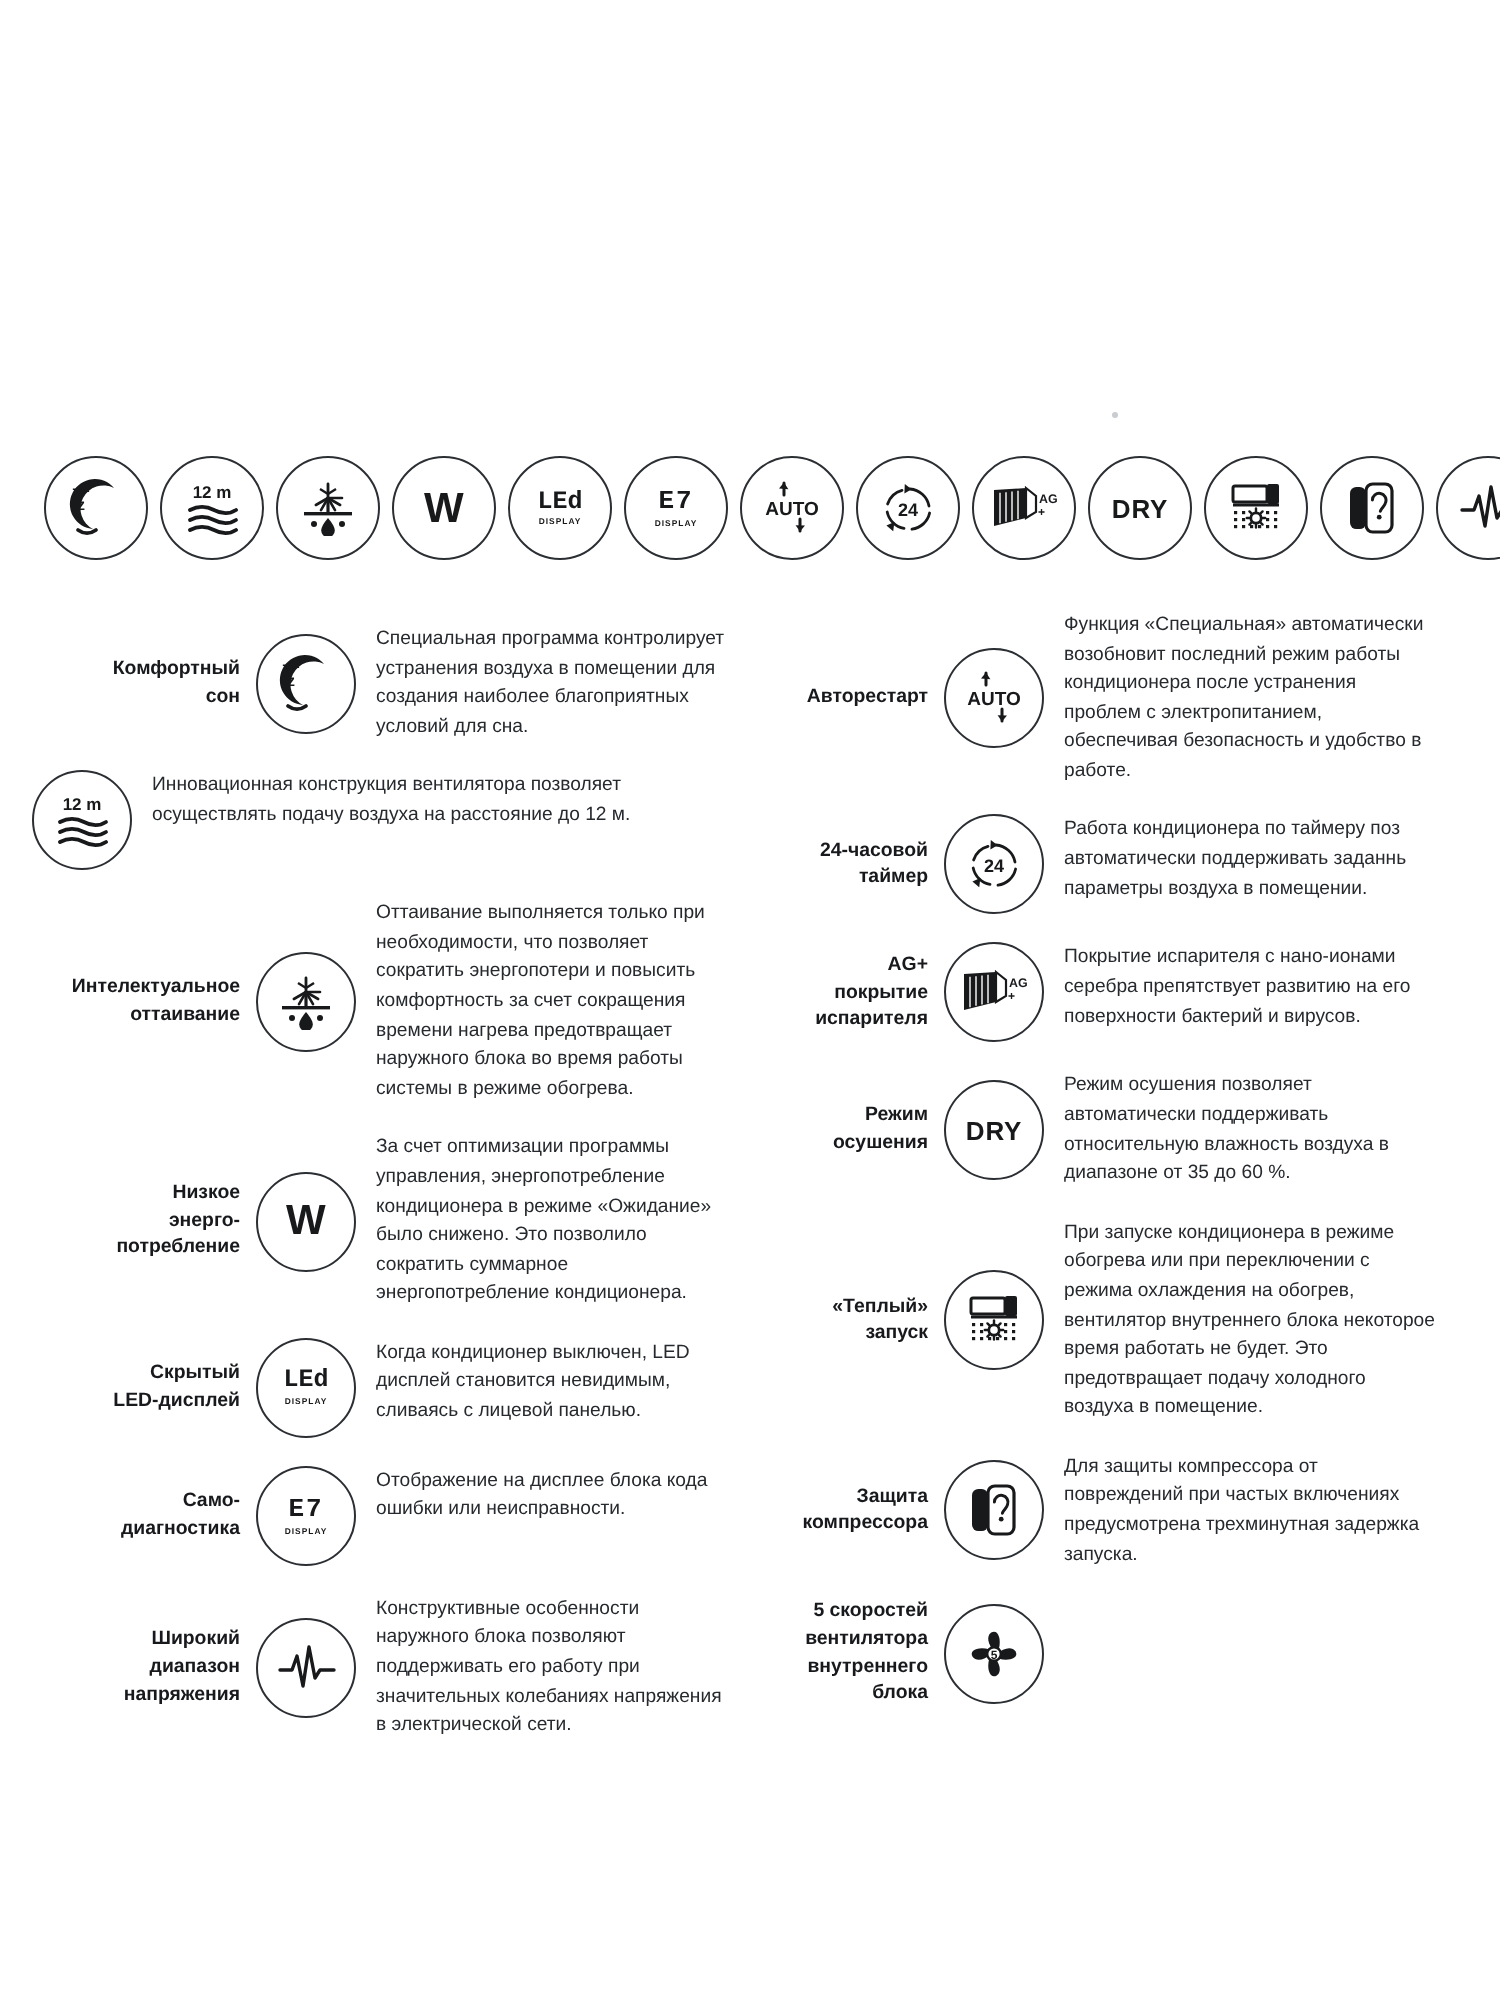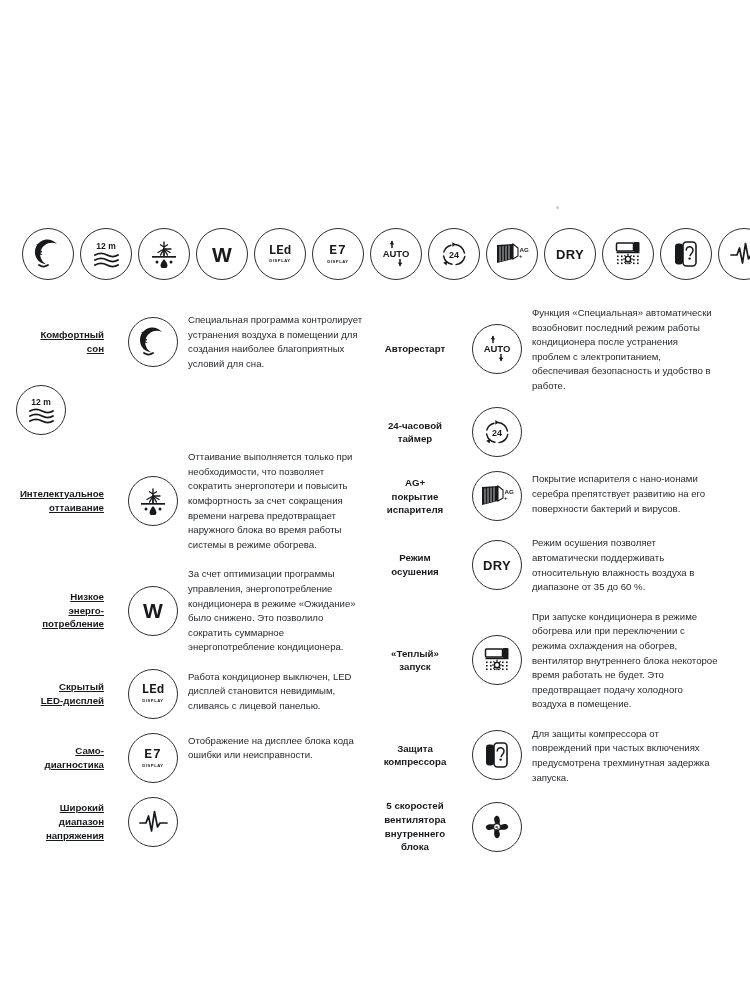--- a/index.html
+++ b/index.html
@@ -75,22 +75,22 @@
   }
   .feature .lbl {
     font-size: 9.7px;
     font-weight: bold;
     line-height: 1.42;
     color: #17191c;
     text-align: right;
     flex: 0 0 auto;
     box-sizing: border-box;
   }
-  .col-left .lbl  { width: 112px; padding-right: 24px; text-decoration: underline; }
-  .col-right .lbl { width: 106px; padding-right: 8px; text-align: center; }
+  .col-left .lbl  { width: 112px; padding-right: 8px; }
+  .col-right .lbl { width: 106px; padding-right: 8px; }
 
   .feature .ico {
     flex: 0 0 auto;
     margin: 0 10px 0 0;
   }
   .feature .desc {
     font-size: 9.6px;
     line-height: 1.52;
     color: #262a2e;
     flex: 1 1 auto;
@@ -295,20 +295,21 @@
         <div class="ico">
           <div class="badge md">
             <svg width="29" height="29" viewBox="0 0 29 29">
               <text x="14" y="9" text-anchor="middle" font-family="Liberation Sans, sans-serif" font-size="8.5" font-weight="bold" fill="#18191b">12 m</text>
               <path d="M3 15 q6 -3.2 12 0 q6 3.2 11 0" stroke="#18191b" stroke-width="1.9" fill="none" stroke-linecap="round"></path>
               <path d="M3 20 q6 -3.2 12 0 q6 3.2 11 0" stroke="#18191b" stroke-width="1.9" fill="none" stroke-linecap="round"></path>
               <path d="M3 25 q6 -3.2 12 0 q6 3.2 11 0" stroke="#18191b" stroke-width="1.9" fill="none" stroke-linecap="round"></path>
             </svg>
           </div>
         </div>
+        <div class="desc">Инновационная конструкция вентилятора позволяет осуществлять подачу воздуха на расстояние до 12 м.</div>
       </div>
       <div class="feature a-center">
         <div class="lbl">Интелектуальное<br>оттаивание</div>
         <div class="ico">
           <div class="badge md">
             <svg width="28" height="28" viewBox="0 0 28 28">
               <line x1="14" y1="9" x2="21" y2="9" stroke="#18191b" stroke-width="1.3" stroke-linecap="round"></line>
               <line x1="14" y1="9" x2="20.062177826491073" y2="12.5" stroke="#18191b" stroke-width="1.3" stroke-linecap="round"></line>
               <line x1="14" y1="9" x2="17.5" y2="15.06217782649107" stroke="#18191b" stroke-width="1.3" stroke-linecap="round"></line>
               <line x1="14" y1="9" x2="14" y2="16" stroke="#18191b" stroke-width="1.3" stroke-linecap="round"></line>
@@ -338,21 +339,21 @@
       <div class="feature a-center">
         <div class="lbl">Скрытый<br>LED-дисплей</div>
         <div class="ico">
           <div class="badge md">
             <div style="text-align:center;line-height:1;">
               <div style="font-family:'Liberation Mono',monospace;font-size:12.5px;font-weight:bold;letter-spacing:0px;color:#18191b;">LEd</div>
               <div style="font-family:'Liberation Sans',sans-serif;font-size:4.2px;font-weight:bold;letter-spacing:.5px;color:#18191b;margin-top:2px;">DISPLAY</div>
             </div>
           </div>
         </div>
-        <div class="desc">Работа кондиционер выключен, LED дисплей становится невидимым, сливаясь с лицевой панелью.</div>
+        <div class="desc">Когда кондиционер выключен, LED дисплей становится невидимым, сливаясь с лицевой панелью.</div>
       </div>
       <div class="feature a-center">
         <div class="lbl">Само-<br>диагностика</div>
         <div class="ico">
           <div class="badge md">
             <div style="text-align:center;line-height:1;">
               <div style="font-family:'Liberation Mono',monospace;font-size:13px;font-weight:bold;letter-spacing:1px;color:#18191b;">E7</div>
               <div style="font-family:'Liberation Sans',sans-serif;font-size:4.2px;font-weight:bold;letter-spacing:.5px;color:#18191b;margin-top:3px;">DISPLAY</div>
             </div>
           </div>
@@ -361,20 +362,21 @@
       </div>
       <div class="feature a-center">
         <div class="lbl">Широкий<br>диапазон<br>напряжения</div>
         <div class="ico">
           <div class="badge md">
             <svg width="31" height="28" viewBox="0 0 31 28">
               <path d="M2 15 L8 15 L10.5 8 L13.5 23 L16.5 3.5 L19.5 19 L22 15 L29 15" fill="none" stroke="#18191b" stroke-width="1.7" stroke-linecap="round" stroke-linejoin="round"></path>
             </svg>
           </div>
         </div>
+        <div class="desc">Конструктивные особенности наружного блока позволяют поддерживать его работу при значительных колебаниях напряжения в электрической сети.</div>
       </div>
     </div>
 
   <div class="col col-right">
       <div class="feature a-center">
         <div class="lbl">Авторестарт</div>
         <div class="ico">
           <div class="badge md">
             <svg width="32" height="28" viewBox="0 0 32 28">
               <line x1="12" y1="1.5" x2="12" y2="7.5" stroke="#18191b" stroke-width="1.5" stroke-linecap="round"></line>
@@ -395,20 +397,21 @@
               <path d="M15 4.5 A10.5 10.5 0 0 1 24.5 13" stroke="#18191b" stroke-width="1.4" fill="none" stroke-linecap="round"></path>
               <path d="M24.8 16.5 A10.5 10.5 0 0 1 16 24.6" stroke="#18191b" stroke-width="1.4" fill="none" stroke-linecap="round"></path>
               <path d="M12 24.2 A10.5 10.5 0 0 1 3.6 16" stroke="#18191b" stroke-width="1.4" fill="none" stroke-linecap="round"></path>
               <path d="M3.8 12 A10.5 10.5 0 0 1 11 5.2" stroke="#18191b" stroke-width="1.4" fill="none" stroke-linecap="round"></path>
               <path d="M12.4 2 L15.8 4.6 L12.2 6.8 Z" fill="#18191b"></path>
               <path d="M6.6 25.6 L3.2 22.8 L7.2 21 Z" fill="#18191b"></path>
               <text x="14" y="17.8" text-anchor="middle" font-family="Liberation Sans, sans-serif" font-size="9" font-weight="bold" fill="#18191b">24</text>
             </svg>
           </div>
         </div>
+        <div class="desc">Работа кондиционера по таймеру поз автоматически поддерживать заданнь параметры воздуха в помещении.</div>
       </div>
       <div class="feature a-center">
         <div class="lbl">AG+<br>покрытие<br>испарителя</div>
         <div class="ico">
           <div class="badge md">
             <svg width="36" height="26" viewBox="0 0 36 26">
               <path d="M3 4 L19 3 L19 18 L3 22 Z" fill="#18191b"></path>
               <path d="M6 5.4 L6 20.6 M9 5.1 L9 19.9 M12 4.8 L12 19.2 M15 4.4 L15 18.6" stroke="#ffffff" stroke-width="0.7"></path>
               <path d="M19 3 L24 7 L24 15 L19 18 Z" fill="#ffffff" stroke="#18191b" stroke-width="1.1"></path>
               <text x="25.5" y="10.5" font-family="Liberation Sans, sans-serif" font-size="6.2" font-weight="bold" fill="#18191b">AG</text>

